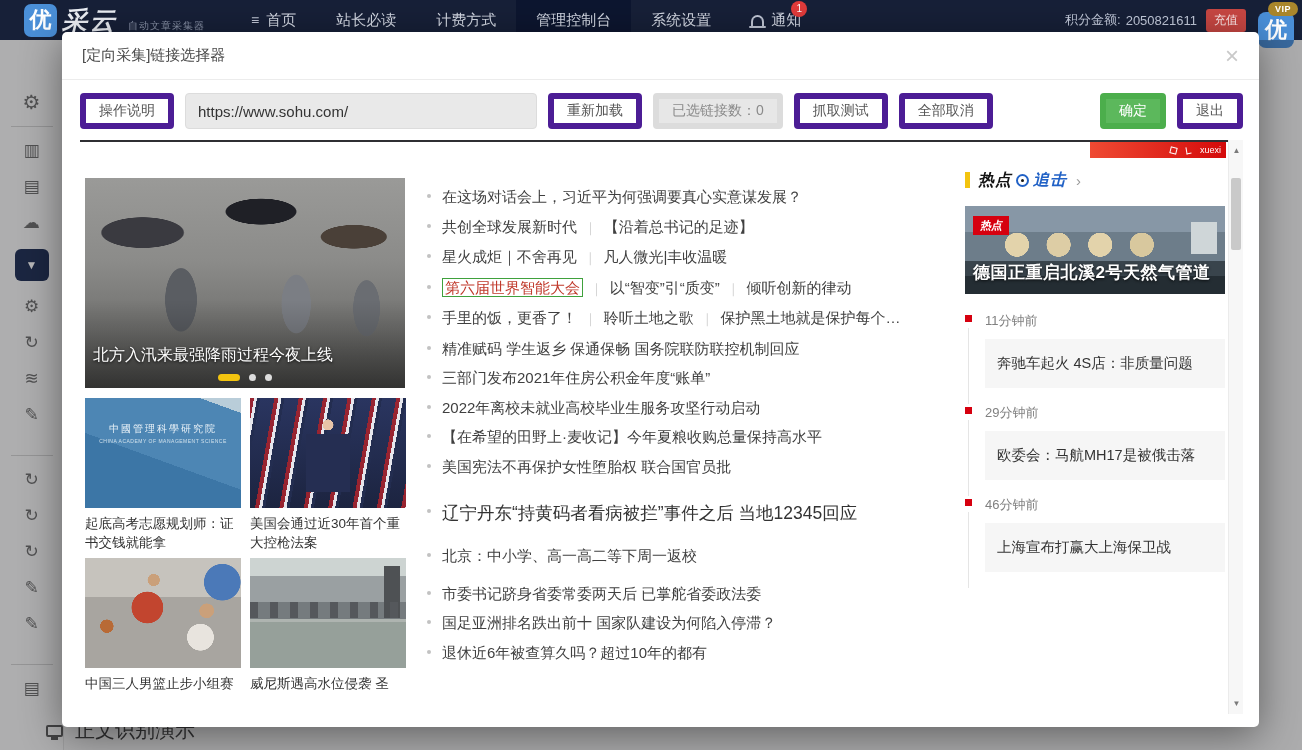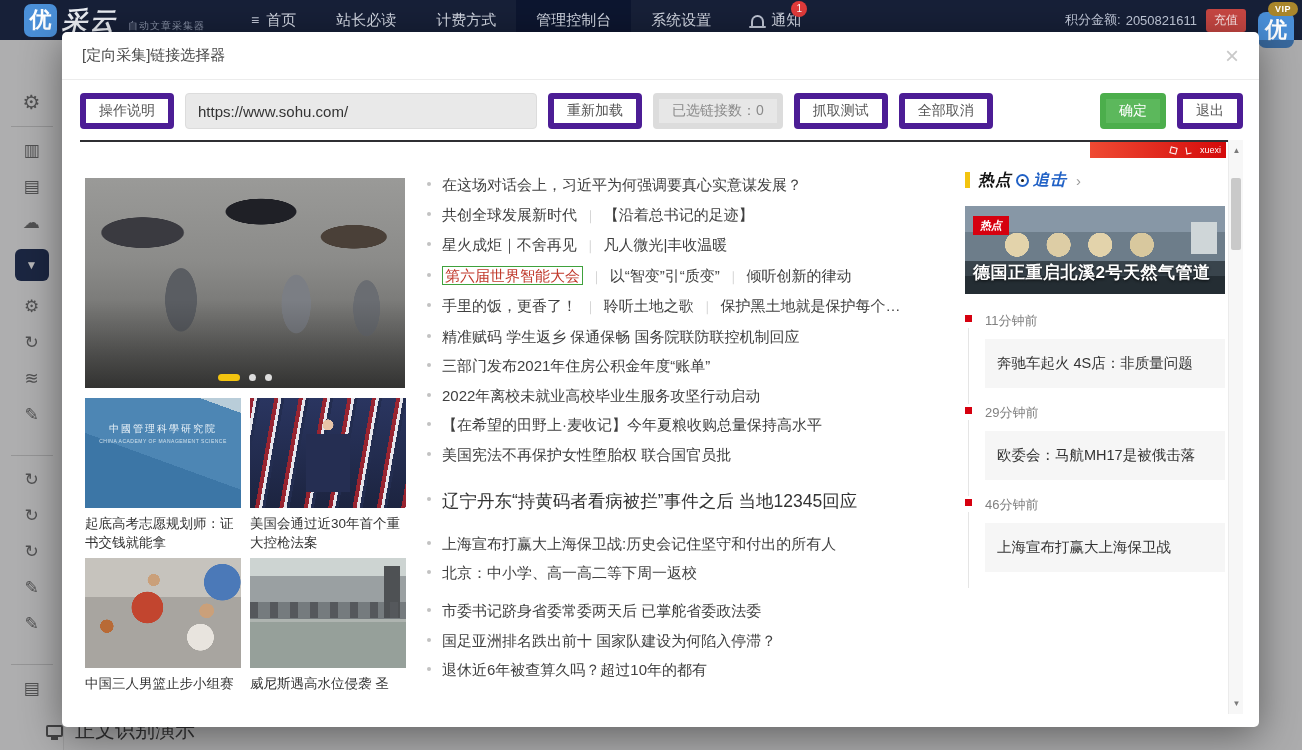--- a/index.html
+++ b/index.html
@@ -91,21 +91,21 @@
     radial-gradient(circle 22px at 74% 72%, #e8e4de 60%, transparent 62%),
     radial-gradient(circle 12px at 78% 48%, #caa07a 60%, transparent 62%),
     radial-gradient(circle 11px at 14% 62%, #b86a36 60%, transparent 62%),
     radial-gradient(circle 30px at 88% 22%, #4b79b8 60%, transparent 62%),
     linear-gradient(180deg,#c6c3bd 0 35%,#a8a5a0 35% 100%); }
   .timg4 { background:linear-gradient(180deg,#cdd4d2 0 16%,#9aa0a2 16% 40%,#757b7e 40% 55%,#aeb4b0 55% 58%,#96a09a 58% 100%); }
   .timg4::before { content:""; position:absolute; right:6px; top:8px; width:16px; height:52px; background:#4e5154; }
   .timg4::after { content:""; position:absolute; left:0; right:0; top:44px; height:16px; background:repeating-linear-gradient(90deg,#55585c 0 8px, transparent 8px 20px); }
 
   
-  .colM { position:absolute; left:345px; top:34px; width:530px; }
+  .colM { position:absolute; left:345px; top:46px; width:530px; }
   .news-item { position:relative; padding-left:17px; font-size:15px; color:#404040; line-height:21px; margin-bottom:8.5px; white-space:nowrap; cursor:pointer; }
   .news-item::before { content:""; position:absolute; left:2px; top:8px; width:4px; height:4px; border-radius:50%; background:#c2c2c2; }
   .sep { color:#ccc; margin:0 7px; font-size:13px; }
   .hl { color:#c0392b; border:1px solid #3fa13c; padding:0 2px; }
   .news-item.big { font-size:17.5px; line-height:25px; margin-top:24px; margin-bottom:19px; color:#333; }
   .news-item.gap { margin-top:17px; }
 
   
   .colR { position:absolute; left:885px; top:30px; width:260px; }
   .hothead { display:flex; align-items:center; height:20px; cursor:pointer; }
@@ -230,20 +230,21 @@
     <div class="viewport">
       <div class="topline"></div>
       <div class="banner">
         <span class="bmark"></span>
         <span class="bmark2"></span>
         <span class="bx">xuexi</span>
       </div>
 
       <div class="colL">
         <div class="heroimg">
+          <div class="herocap">北方入汛来最强降雨过程今夜上线</div>
           <div class="dots">
             <span class="dot active"></span>
             <span class="dot"></span>
             <span class="dot"></span>
           </div>
         </div>
         <div class="thumbgrid">
           <div class="thumb">
             <div class="timg timg1">
               <div class="signcn">中國管理科學研究院</div>
@@ -271,21 +272,20 @@
         <div class="news-item"><span>共创全球发展新时代</span><span class="sep">｜</span><span>【沿着总书记的足迹】</span></div>
         <div class="news-item"><span>星火成炬｜不舍再见</span><span class="sep">｜</span><span>凡人微光|丰收温暖</span></div>
         <div class="news-item"><span class="hl">第六届世界智能大会</span><span class="sep">｜</span><span>以“智变”引“质变”</span><span class="sep">｜</span><span>倾听创新的律动</span></div>
         <div class="news-item"><span>手里的饭，更香了！</span><span class="sep">｜</span><span>聆听土地之歌</span><span class="sep">｜</span><span>保护黑土地就是保护每个…</span></div>
         <div class="news-item"><span>精准赋码 学生返乡 保通保畅 国务院联防联控机制回应</span></div>
         <div class="news-item"><span>三部门发布2021年住房公积金年度“账单”</span></div>
         <div class="news-item"><span>2022年离校未就业高校毕业生服务攻坚行动启动</span></div>
         <div class="news-item"><span>【在希望的田野上·麦收记】今年夏粮收购总量保持高水平</span></div>
         <div class="news-item"><span>美国宪法不再保护女性堕胎权 联合国官员批</span></div>
         <div class="news-item big"><span>辽宁丹东“持黄码者看病被拦”事件之后 当地12345回应</span></div>
-        <div class="news-item"><span>上海宣布打赢大上海保卫战:历史会记住坚守和付出的所有人</span></div>
         <div class="news-item"><span>北京：中小学、高一高二等下周一返校</span></div>
         <div class="news-item gap"><span>市委书记跻身省委常委两天后 已掌舵省委政法委</span></div>
         <div class="news-item"><span>国足亚洲排名跌出前十 国家队建设为何陷入停滞？</span></div>
         <div class="news-item"><span>退休近6年被查算久吗？超过10年的都有</span></div>
       </div>
 
       <div class="colR">
         <div class="hothead">
           <span class="ybar"></span>
           <span class="hotblack">热点</span>

